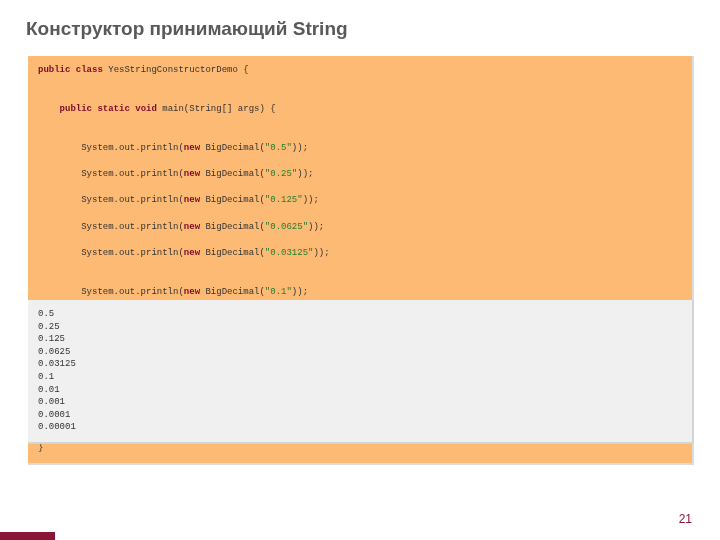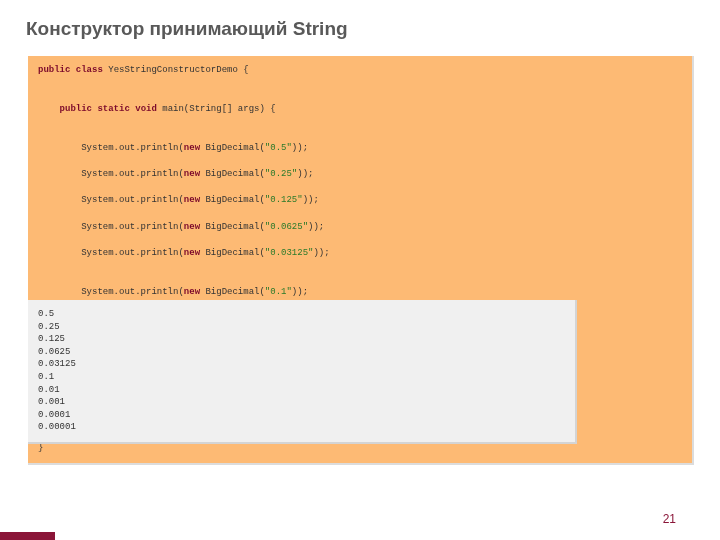--- a/index.html
+++ b/index.html
@@ -31,37 +31,37 @@
     font-family: "Courier New", monospace;
     font-size: 9px;
     line-height: 1.45;
     white-space: pre;
     color: #333;
   }
   .output-block {
     position: absolute;
     top: 300px;
     left: 28px;
-    width: 549px;
+    width: 666px;
     background: #f0f0f0;
     border-right: 2px solid #d4d4d4;
     border-bottom: 2px solid #d4d4d4;
     padding: 8px 10px;
     font-family: "Courier New", monospace;
     font-size: 9px;
     line-height: 1.4;
     white-space: pre;
     color: #333;
   }
   .kw { color: #7c0a2b; font-weight: bold; }
   .str { color: #2a7a2a; }
   .page-num {
     position: absolute;
     bottom: 14px;
-    right: 44px;
+    right: 28px;
     font-size: 12px;
     color: #8a1538;
   }
   .red-bar {
     position: absolute;
     bottom: 0;
     left: 0;
     width: 55px;
     height: 8px;
     background: #8a1538;

